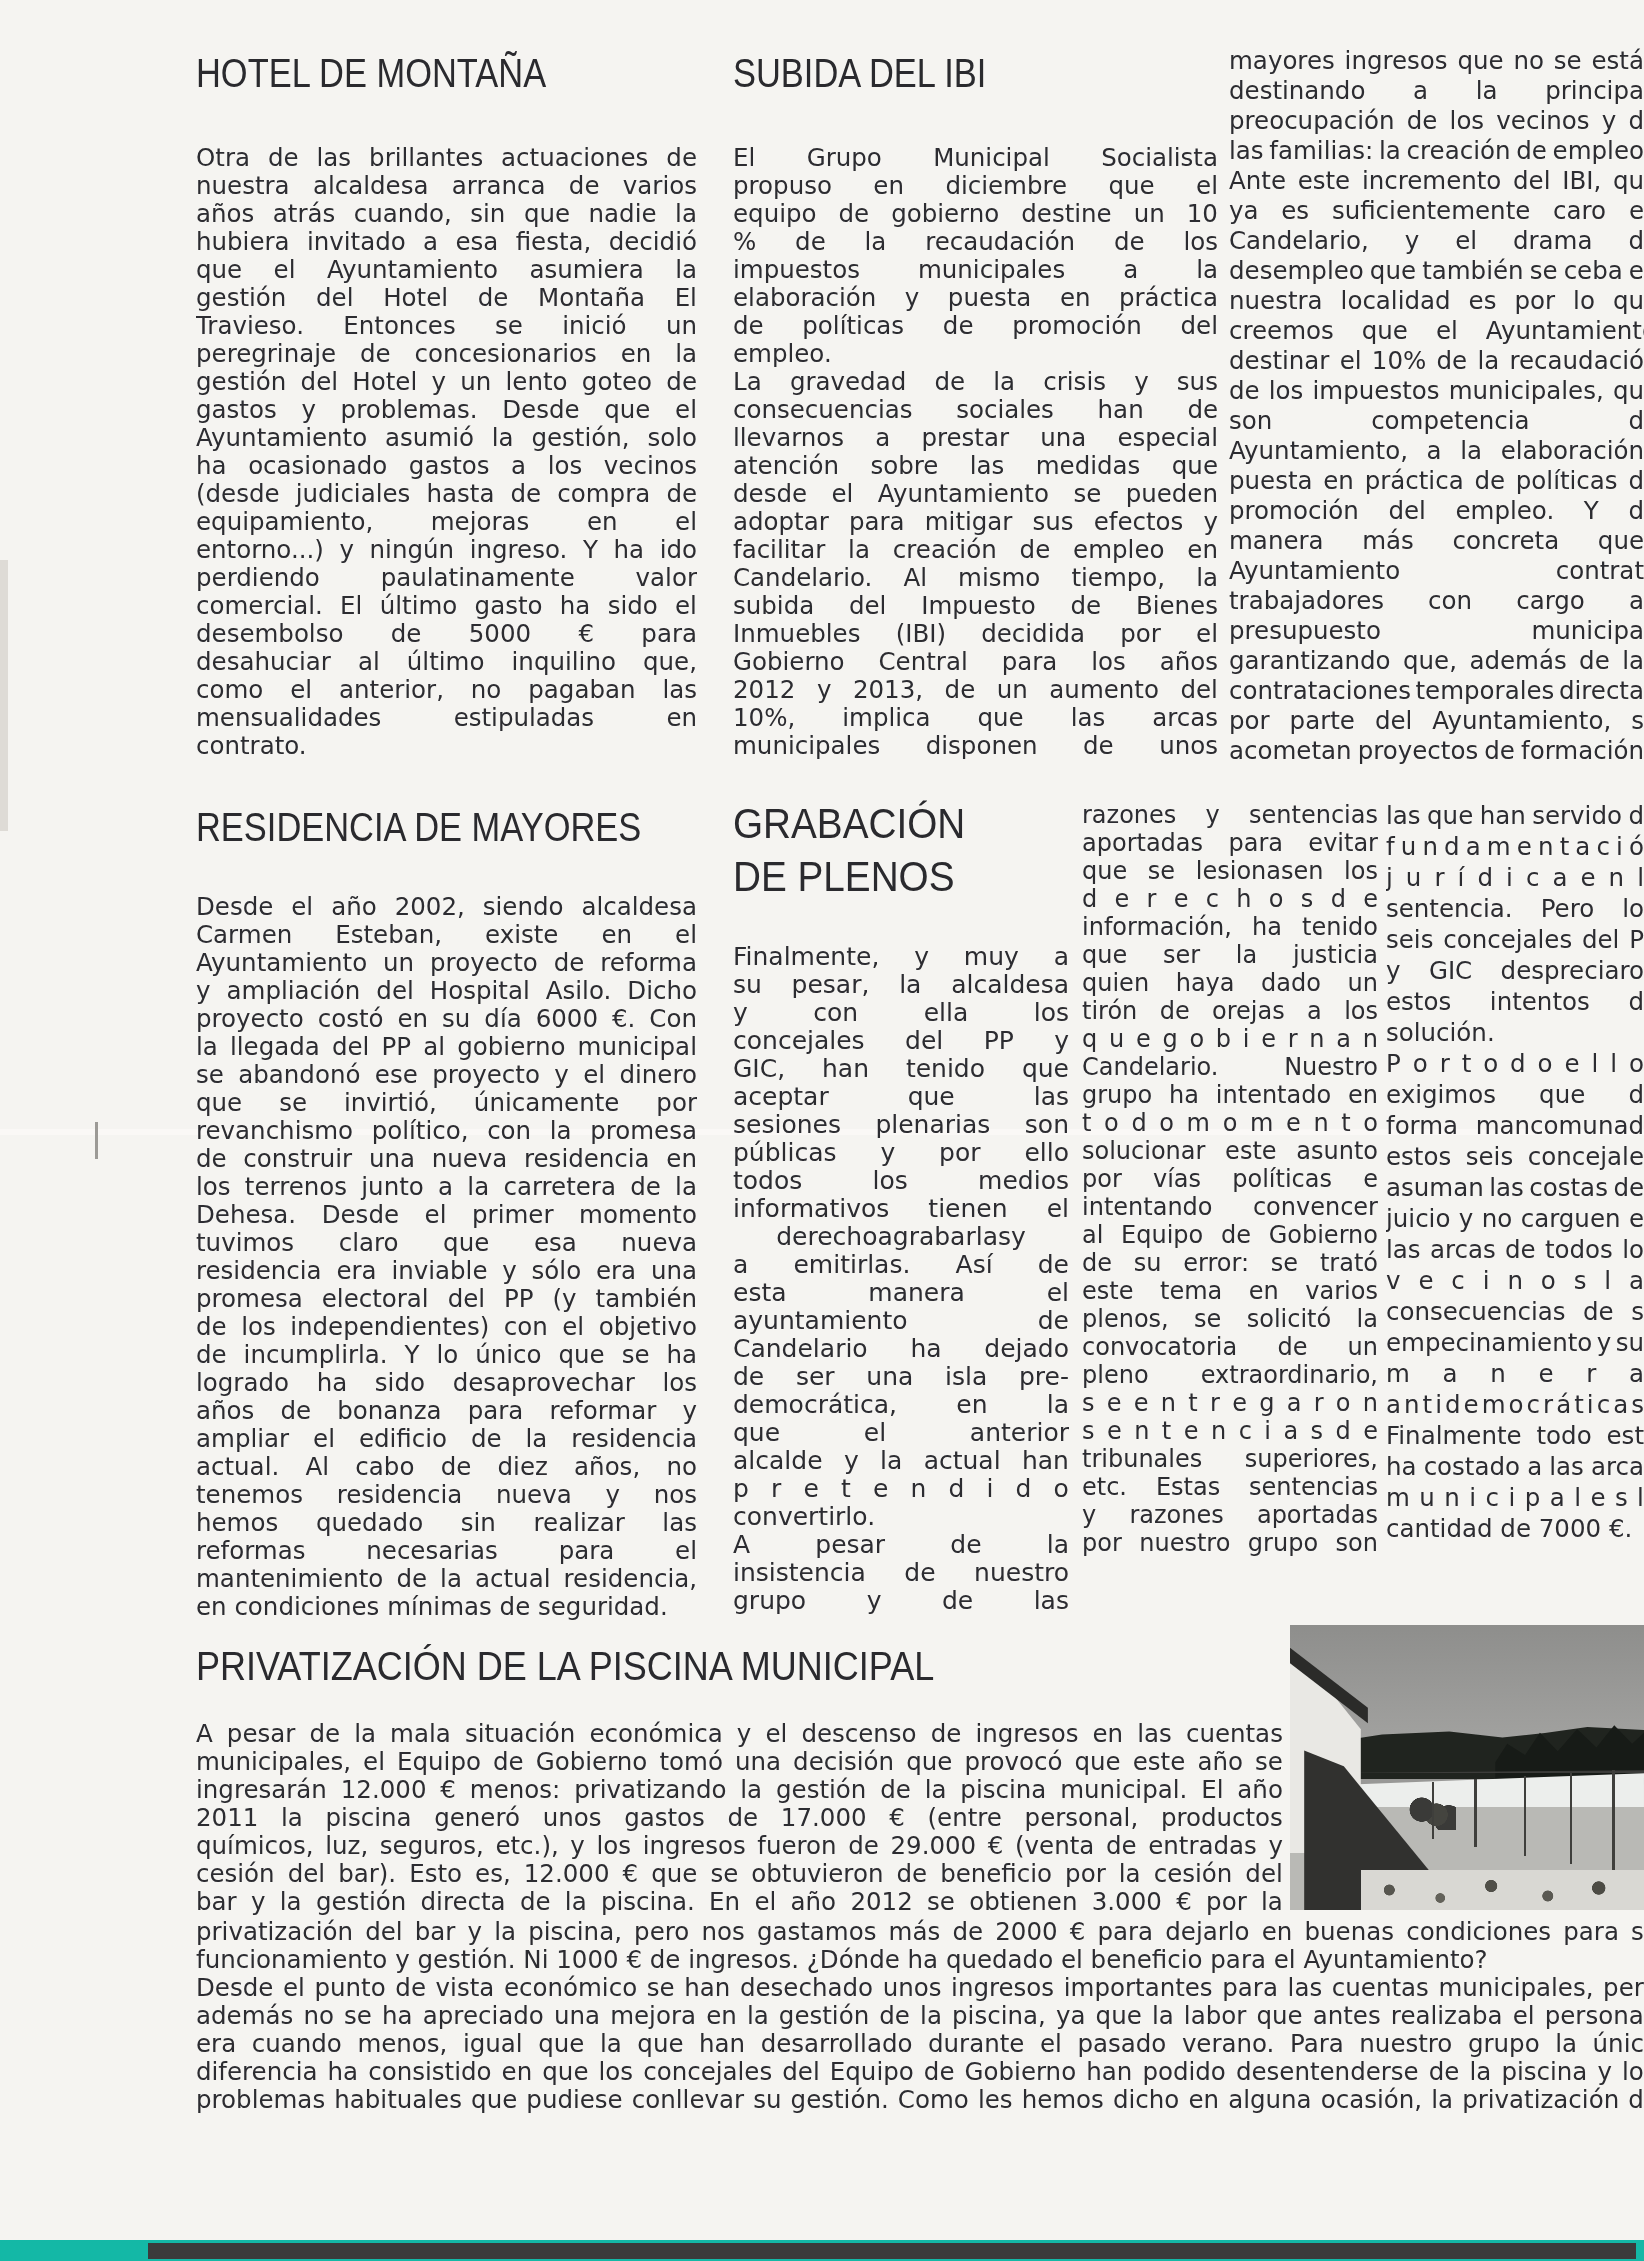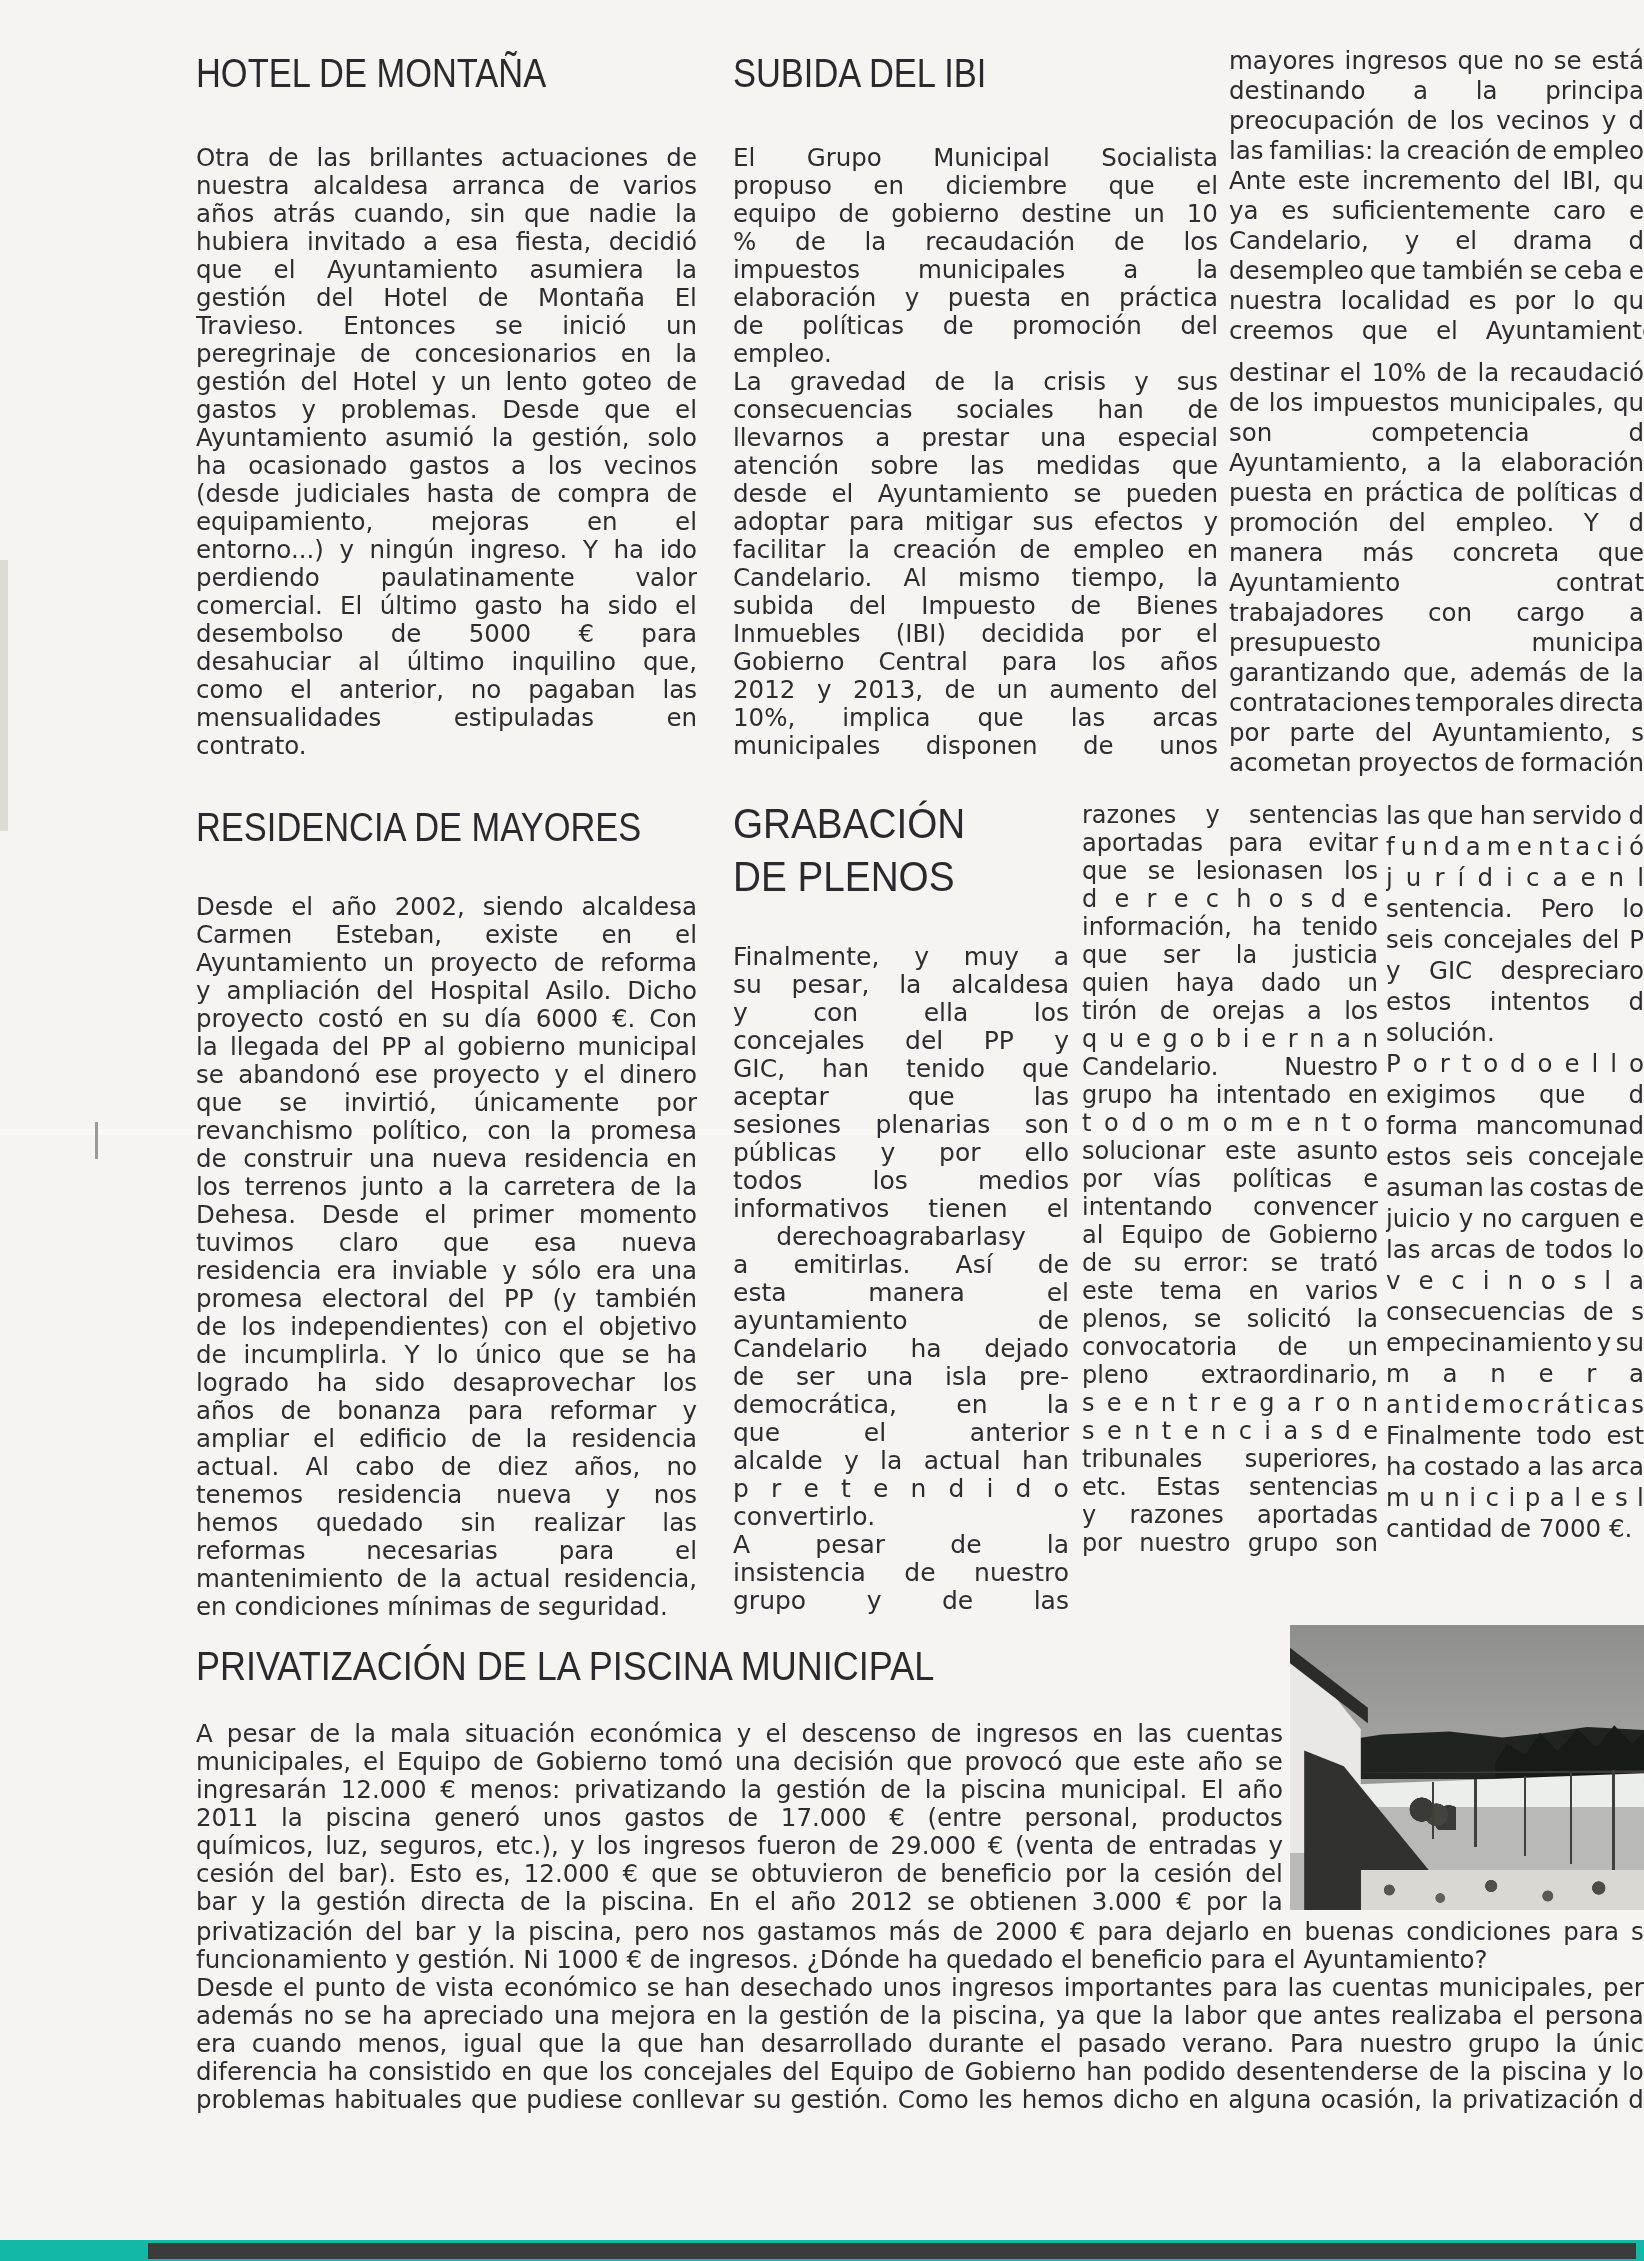--- a/index.html
+++ b/index.html
@@ -446,21 +446,21 @@
         <span>lo</span>
         <span>qu</span>
       </div>
       <div class="jln" style="height: 30px; gap: 28px;">
         <span>creemos</span>
         <span>que</span>
         <span>el</span>
         <span>Ayuntamiento</span>
         <span>deb</span>
       </div>
-      <div class="jln" style="height: 30px; margin-top: 12px;">
+      <div class="jln" style="height: 30px;">
         <span>destinar</span>
         <span>el</span>
         <span>10%</span>
         <span>de</span>
         <span>la</span>
         <span>recaudació</span>
       </div>
       <div class="jln" style="height: 30px;">
         <span>de</span>
         <span>los</span>

